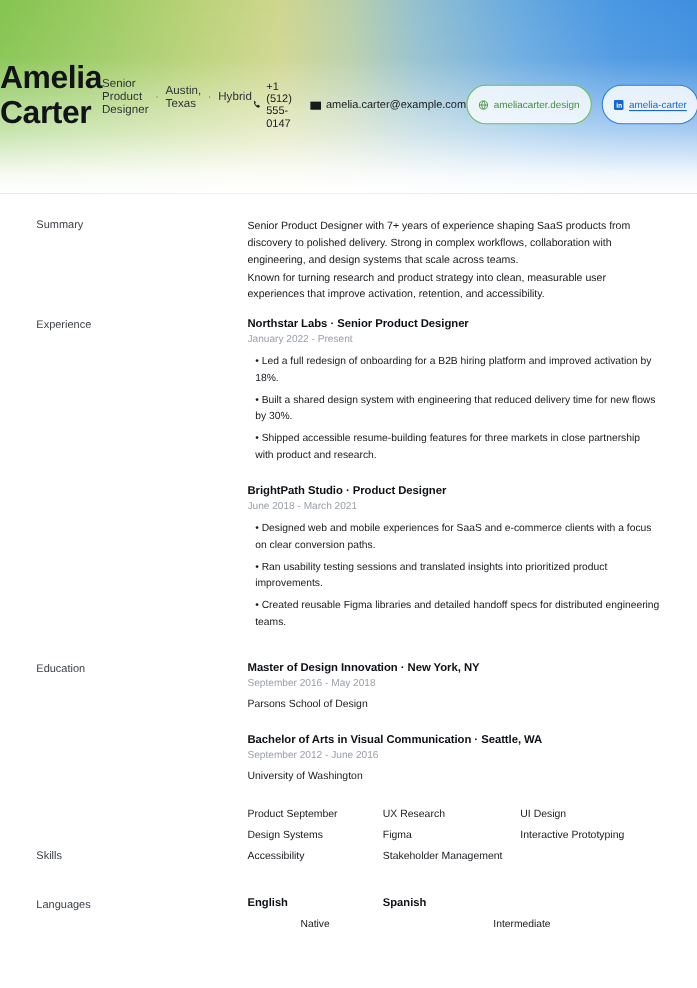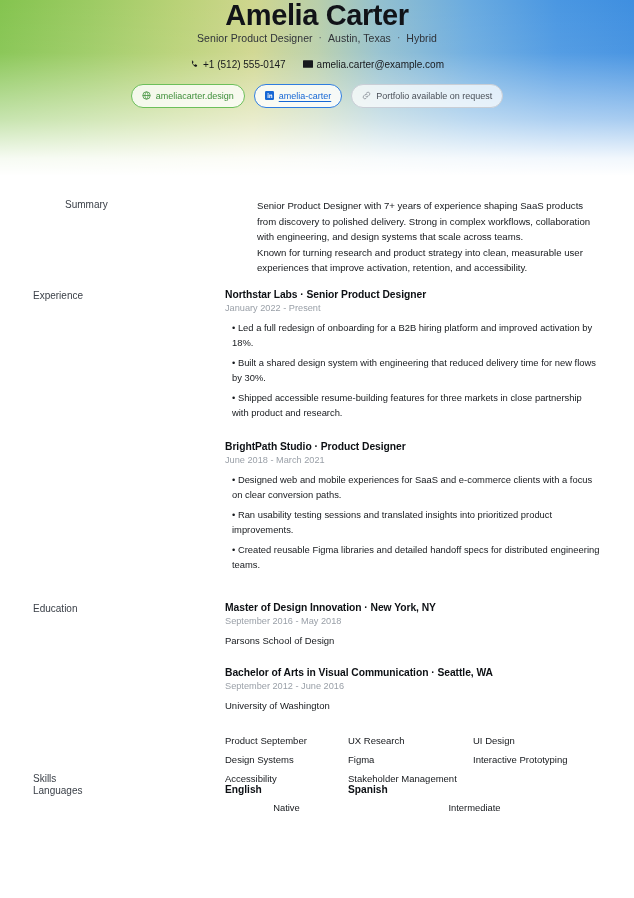--- a/index.html
+++ b/index.html
@@ -43,21 +43,21 @@
         #6aabe0 74%,
         #4a97e2 88%,
         #3f8fe0 100%);
   }
 
   .header-inner {
     position: relative;
     width: 100%;
     height: 100%;
     display: flex;
-    flex-direction: column;
+    flex-direction: row;
     align-items: center;
   }
 
   .name {
     font-size: 29px;
     font-weight: 700;
     letter-spacing: -0.4px;
     color: #111318;
     line-height: 1.1;
   }
@@ -87,21 +87,21 @@
   .pill-row {
     margin-top: 14px;
     display: flex;
     align-items: center;
     gap: 9px;
   }
   .pill {
     display: flex;
     align-items: center;
     gap: 5px;
-    height: 24px;
+    height: 36px;
     padding: 0 10px;
     border-radius: 999px;
     font-size: 9px;
     background: rgba(255,255,255,0.72);
     border: 1px solid #c9ced6;
     color: #4a5059;
     white-space: nowrap;
   }
   .pill.green { border-color: #6cbf5a; color: #3f8f3a; background: rgba(255,255,255,0.78); }
   .pill.blue  { border-color: #2f7de0; color: #1667d4; background: rgba(255,255,255,0.82); }
@@ -117,25 +117,25 @@
   }
   .section-label {
     width: 192px;
     flex: 0 0 192px;
     font-size: 10px;
     color: #3b4048;
     padding-top: 1px;
   }
   .section-content { flex: 1 1 auto; max-width: 378px; }
 
-  .sec-summary   { margin-top: 22px; margin-left: 32px; }
+  .sec-summary   { margin-top: 22px; }
   .sec-experience{ margin-top: 13px; }
   .sec-education { margin-top: 30px; }
   .sec-skills    { margin-top: 24px; align-items: flex-end; }
-  .sec-languages { }
+  .sec-languages { margin-top: 32px; }
 
   .para {
     font-size: 9.6px;
     line-height: 1.62;
     color: #16191d;
   }
   .para + .para { margin-top: 0px; }
 
   .entry + .entry { margin-top: 21px; }
   .entry-title {

